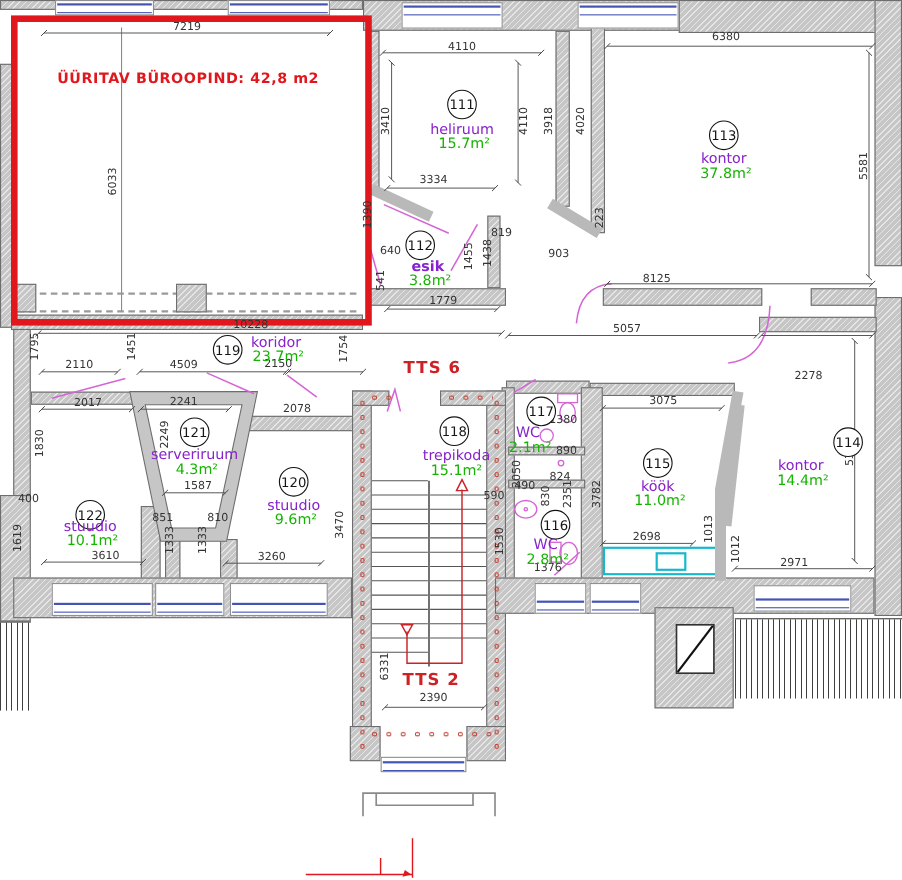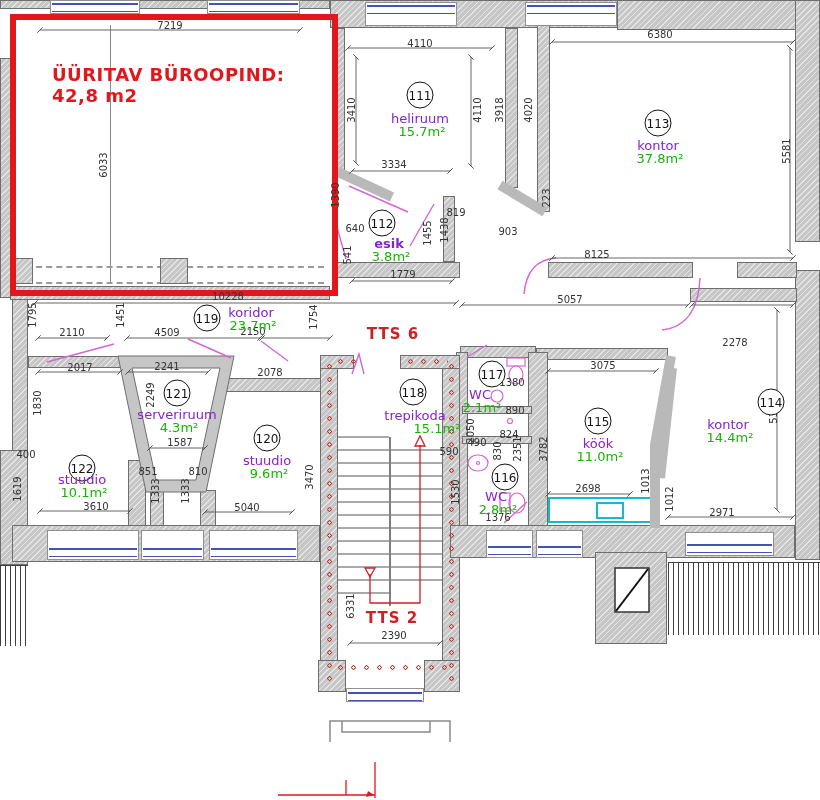--- a/index.html
+++ b/index.html
@@ -9,21 +9,21 @@
         background:repeating-linear-gradient(135deg,rgba(255,255,255,.55) 0 1px,transparent 1px 4px),#c6c6c6;}
   .win{position:absolute;background:#fff;border:1px solid #909090;box-sizing:border-box;}
   .glz{position:absolute;left:1px;right:1px;height:6px;border-top:2px solid var(--win);border-bottom:1px solid var(--win);}
   .dots{position:absolute;z-index:30;background-image:radial-gradient(circle at 50% 50%,transparent 1.0px,#c0392b 1.1px 2.1px,transparent 2.3px);}
   .dots.v{background-size:100% 13px;}
   .dots.h{background-size:13px 100%;}
   .stripes{position:absolute;background:repeating-linear-gradient(90deg,#3f3f3f 0 1px,transparent 1px 5px);border-top:1px solid #3f3f3f;}
   .dashline{position:absolute;border-top:2px dashed #9a9a9a;}
   #redbox{position:absolute;left:10px;top:14px;width:316px;height:270px;border:6px solid var(--hl);z-index:40;}
   #hl-label{position:absolute;left:52px;top:64px;width:260px;color:var(--hl);
-            font-size:18px;font-weight:600;letter-spacing:.5px;z-index:41;}
+            font-size:13px;font-weight:600;letter-spacing:.5px;z-index:41;}
   .dim-label{position:absolute;transform:translate(-50%,-50%);font-size:10px;color:var(--dim);
              white-space:nowrap;z-index:50;background:transparent;}
   .dim-label.vert{transform:translate(-50%,-50%) rotate(-90deg);}
   .rnum{position:absolute;width:25px;height:25px;border:1.6px solid #141414;border-radius:50%;
         background:#fff;display:flex;align-items:center;justify-content:center;
         font-size:12px;color:#141414;transform:translate(-50%,-50%);z-index:55;}
   .rname{position:absolute;transform:translate(-50%,-50%);font-size:13px;color:var(--name);
          white-space:nowrap;z-index:55;}
   .rarea{position:absolute;transform:translate(-50%,-50%);font-size:13px;color:var(--area);
          white-space:nowrap;z-index:55;}
@@ -296,21 +296,21 @@
       <span class="dim-label vert" style="left: 37px; top: 403px; position: absolute;">1830</span>
       <span class="dim-label" style="left: 26px; top: 454px; position: absolute;">400</span>
       <span class="dim-label vert" style="left: 17px; top: 489px; position: absolute;">1619</span>
       <span class="dim-label" style="left: 96px; top: 506px; position: absolute;">3610</span>
       <span class="dim-label vert" style="left: 150px; top: 395px; position: absolute;">2249</span>
       <span class="dim-label" style="left: 180px; top: 442px; position: absolute;">1587</span>
       <span class="dim-label" style="left: 148px; top: 471px; position: absolute;">851</span>
       <span class="dim-label" style="left: 198px; top: 471px; position: absolute;">810</span>
       <span class="dim-label vert" style="left: 155px; top: 491px; position: absolute;">1333</span>
       <span class="dim-label vert" style="left: 185px; top: 491px; position: absolute;">1333</span>
-      <span class="dim-label" style="left: 247px; top: 507px; position: absolute;">5040</span>
+      <span class="dim-label" style="left: 247px; top: 507px; position: absolute;">3260</span>
       <span class="dim-label vert" style="left: 309px; top: 477px; position: absolute;">3470</span>
       <span class="dim-label vert" style="left: 350px; top: 606px; position: absolute;">6331</span>
       <span class="dim-label" style="left: 394px; top: 635px; position: absolute;">2390</span>
       <span class="dim-label" style="left: 449px; top: 451px; position: absolute;">590</span>
       <span class="dim-label vert" style="left: 455px; top: 492px; position: absolute;">1530</span>
       <span class="dim-label vert" style="left: 470px; top: 431px; position: absolute;">2050</span>
       <span class="dim-label" style="left: 512px; top: 382px; position: absolute;">1380</span>
       <span class="dim-label" style="left: 515px; top: 410px; position: absolute;">890</span>
       <span class="dim-label" style="left: 509px; top: 434px; position: absolute;">824</span>
       <span class="dim-label" style="left: 477px; top: 442px; position: absolute;">490</span>
@@ -339,21 +339,21 @@
       <span class="rname" style="left: 598px; top: 443px; position: absolute;">köök</span>
       <span class="rarea" style="left: 600px; top: 456px; position: absolute;">11.0m²</span>
       <span class="rnum" style="left: 505px; top: 477px; position: absolute;">116</span>
       <span class="rname" style="left: 496px; top: 496px; position: absolute;">WC</span>
       <span class="rarea" style="left: 498px; top: 509px; position: absolute;">2.8m²</span>
       <span class="rnum" style="left: 492px; top: 374px; position: absolute;">117</span>
       <span class="rname" style="left: 480px; top: 394px; position: absolute;">WC</span>
       <span class="rarea" style="left: 482px; top: 407px; position: absolute;">2.1m²</span>
       <span class="rnum" style="left: 413px; top: 392px; position: absolute;">118</span>
       <span class="rname" style="left: 415px; top: 415px; position: absolute;">trepikoda</span>
-      <span class="rarea" style="left: 437px; top: 428px; position: absolute;">15.1m²</span>
+      <span class="rarea" style="left: 415px; top: 428px; position: absolute;">15.1m²</span>
       <span class="rnum" style="left: 207px; top: 318px; position: absolute;">119</span>
       <span class="rname" style="left: 251px; top: 312px; position: absolute;">koridor</span>
       <span class="rarea" style="left: 253px; top: 325px; position: absolute;">23.7m²</span>
       <span class="rnum" style="left: 267px; top: 438px; position: absolute;">120</span>
       <span class="rname" style="left: 267px; top: 460px; position: absolute;">stuudio</span>
       <span class="rarea" style="left: 269px; top: 473px; position: absolute;">9.6m²</span>
       <span class="rnum" style="left: 177px; top: 393px; position: absolute;">121</span>
       <span class="rname" style="left: 177px; top: 414px; position: absolute;">serveriruum</span>
       <span class="rarea" style="left: 179px; top: 427px; position: absolute;">4.3m²</span>
       <span class="rnum" style="left: 82px; top: 437px; position: absolute; margin-top: 31px;">122</span>

